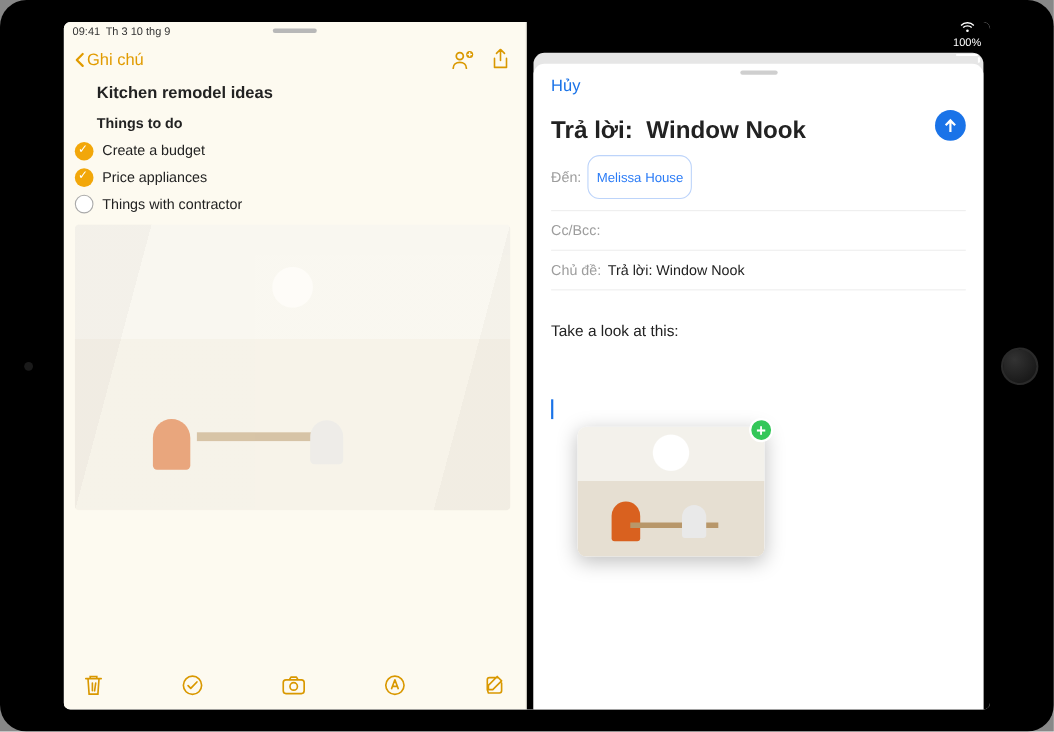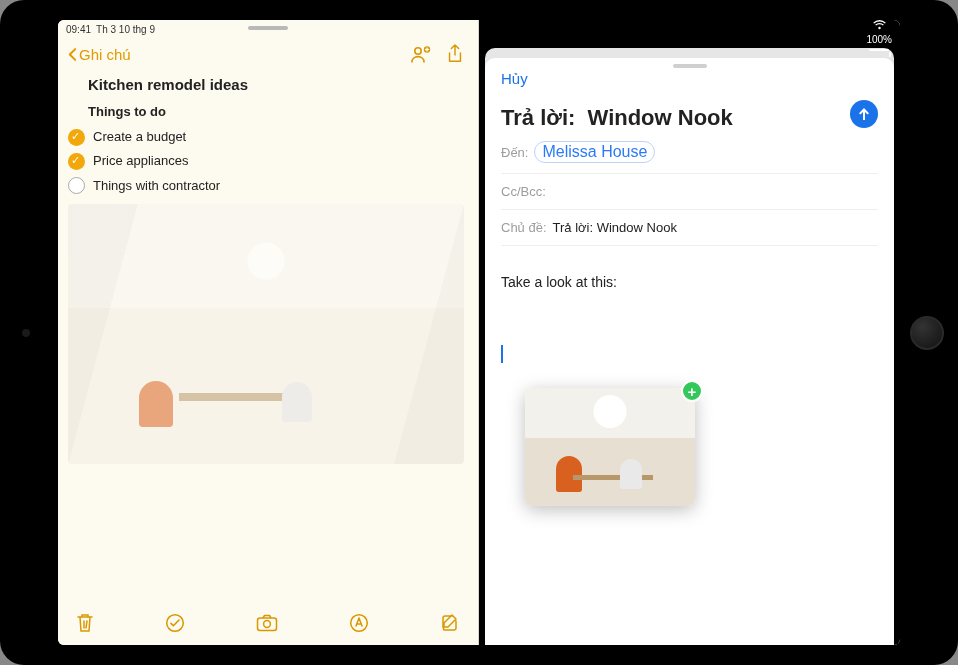--- a/index.html
+++ b/index.html
@@ -241,22 +241,22 @@
     border-bottom: 1px solid #eee;
     font-size: 13px;
     gap: 6px;
     align-items: baseline;
   }
   .mail-label { color: #9d9d9d; }
   .pill {
     color: #2a7bf6;
     border: 1px solid #bdd4fa;
     border-radius: 11px;
-    padding: 1px 7px;
-    font-size: 16px;
+    padding: 12px 7px;
+    font-size: 12px;
   }
   .mail-body { padding-top: 14px; line-height: 1.8; font-size: 14px; }
   .cursor-line {
     border-left: 2px solid #1a73e8;
     height: 18px;
     display: inline-block;
     margin-top: 50px;
   }
   .drag-image {
     position: absolute;

